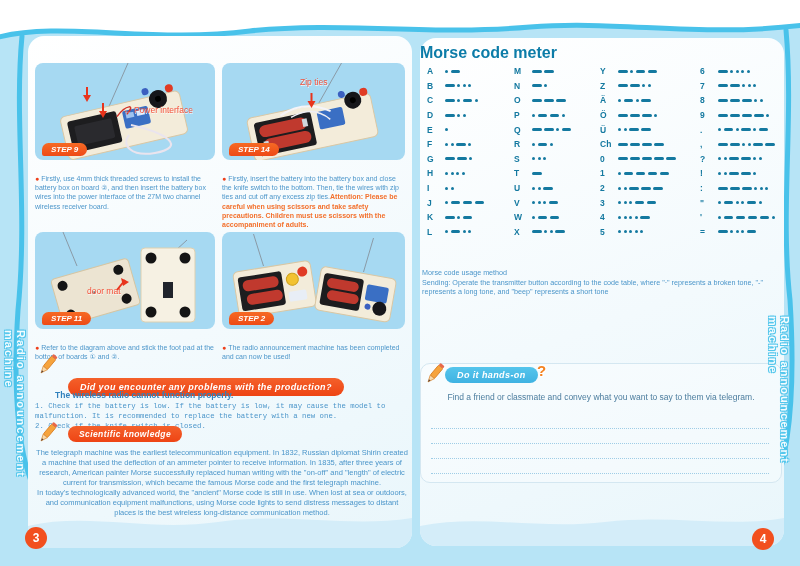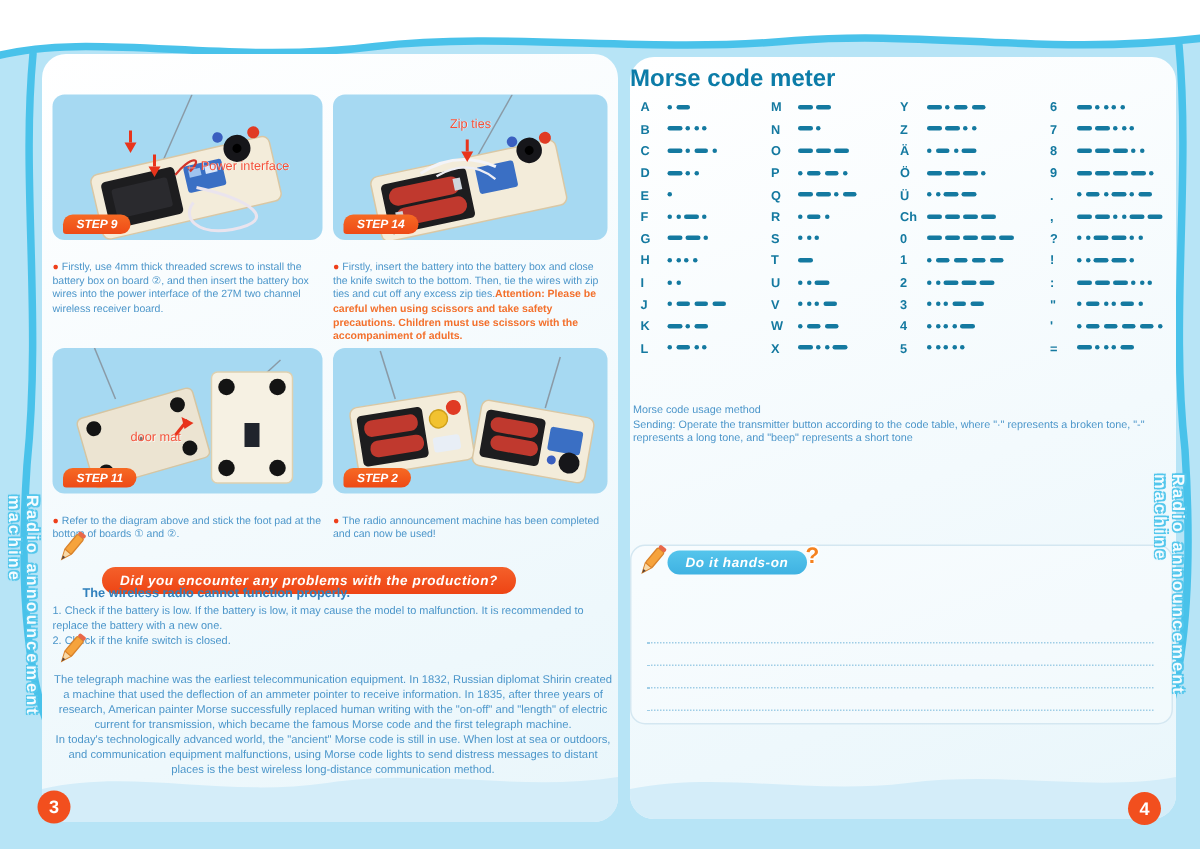--- a/index.html
+++ b/index.html
@@ -187,33 +187,34 @@
       <g transform="rotate(40 10 10)">
           <rect x="8" y="1" width="5" height="12" rx="1" fill="#f6a33c" stroke="#d9822a" stroke-width="0.8"></rect>
           <polygon points="8,13 13,13 10.5,19" fill="#f8d9a8" stroke="#d9822a" stroke-width="0.6"></polygon>
           <polygon points="9.6,16.6 11.4,16.6 10.5,19" fill="#58433a"></polygon>
           <rect x="8" y="-1.5" width="5" height="2.5" rx="1" fill="#e8684a"></rect>
         </g>
     </svg>
     <span class="pill pill-orange banner" style="left:40px;top:322px;font-style:italic;">Did you encounter any problems with the production?</span>
 
     <div class="trouble-head" style="left:7px;top:354px;margin-left:20px;">The wireless radio cannot function properly.</div>
-    <div class="trouble-items" style="left:7px;top:366px;">
+    <div class="trouble-items" style="left:7px;top:366px;font-family:Liberation Mono, monospace;">
       <p class="trouble-item">1. Check if the battery is low. If the battery is low, it may cause the model to malfunction. It is recommended to replace the battery with a new one.</p>
       <p class="trouble-item">2. Check if the knife switch is closed.</p>
     </div>
 
     <svg class="pencil" style="left:8px;top:386px;" viewBox="0 0 20 20">
       <g transform="rotate(40 10 10)">
           <rect x="8" y="1" width="5" height="12" rx="1" fill="#f6a33c" stroke="#d9822a" stroke-width="0.8"></rect>
           <polygon points="8,13 13,13 10.5,19" fill="#f8d9a8" stroke="#d9822a" stroke-width="0.6"></polygon>
           <polygon points="9.6,16.6 11.4,16.6 10.5,19" fill="#58433a"></polygon>
           <rect x="8" y="-1.5" width="5" height="2.5" rx="1" fill="#e8684a"></rect>
         </g>
     </svg>
+    <span class="pill pill-orange sci-pill" style="left:40px;top:390px;font-style:italic;">Scientific knowledge</span>
     <div class="sci-text" style="left:8px;top:412px;">
       <p>The telegraph machine was the earliest telecommunication equipment. In 1832, Russian diplomat Shirin created a machine that used the deflection of an ammeter pointer to receive information. In 1835, after three years of research, American painter Morse successfully replaced human writing with the "on-off" and "length" of electric current for transmission, which became the famous Morse code and the first telegraph machine.</p>
       <p>In today's technologically advanced world, the "ancient" Morse code is still in use. When lost at sea or outdoors, and communication equipment malfunctions, using Morse code lights to send distress messages to distant places is the best wireless long-distance communication method.</p>
     </div>
 
     <div class="pagenum" style="left:-3px;top:491px;">3</div>
   </div>
 
   <div class="page page-right">
     <div class="page-wave">
@@ -582,20 +583,21 @@
       <svg class="pencil" style="left:2px;top:-1px;" viewBox="0 0 20 20">
         <g transform="rotate(40 10 10)">
             <rect x="8" y="1" width="5" height="12" rx="1" fill="#f6a33c" stroke="#d9822a" stroke-width="0.8"></rect>
             <polygon points="8,13 13,13 10.5,19" fill="#f8d9a8" stroke="#d9822a" stroke-width="0.6"></polygon>
             <polygon points="9.6,16.6 11.4,16.6 10.5,19" fill="#58433a"></polygon>
             <rect x="8" y="-1.5" width="5" height="2.5" rx="1" fill="#e8684a"></rect>
           </g>
       </svg>
       <span class="pill pill-blue hands-pill">Do it hands-on</span>
       <span class="hands-q">?</span>
+      <div class="hands-task">Find a friend or classmate and convey what you want to say to them via telegram.</div>
       <div class="answer-lines">
           <div class="ansline"></div>
           <div class="ansline"></div>
           <div class="ansline"></div>
           <div class="ansline"></div>
         </div>
     </div>
 
     <div class="pagenum" style="left:332px;top:490px;">4</div>
   </div>

